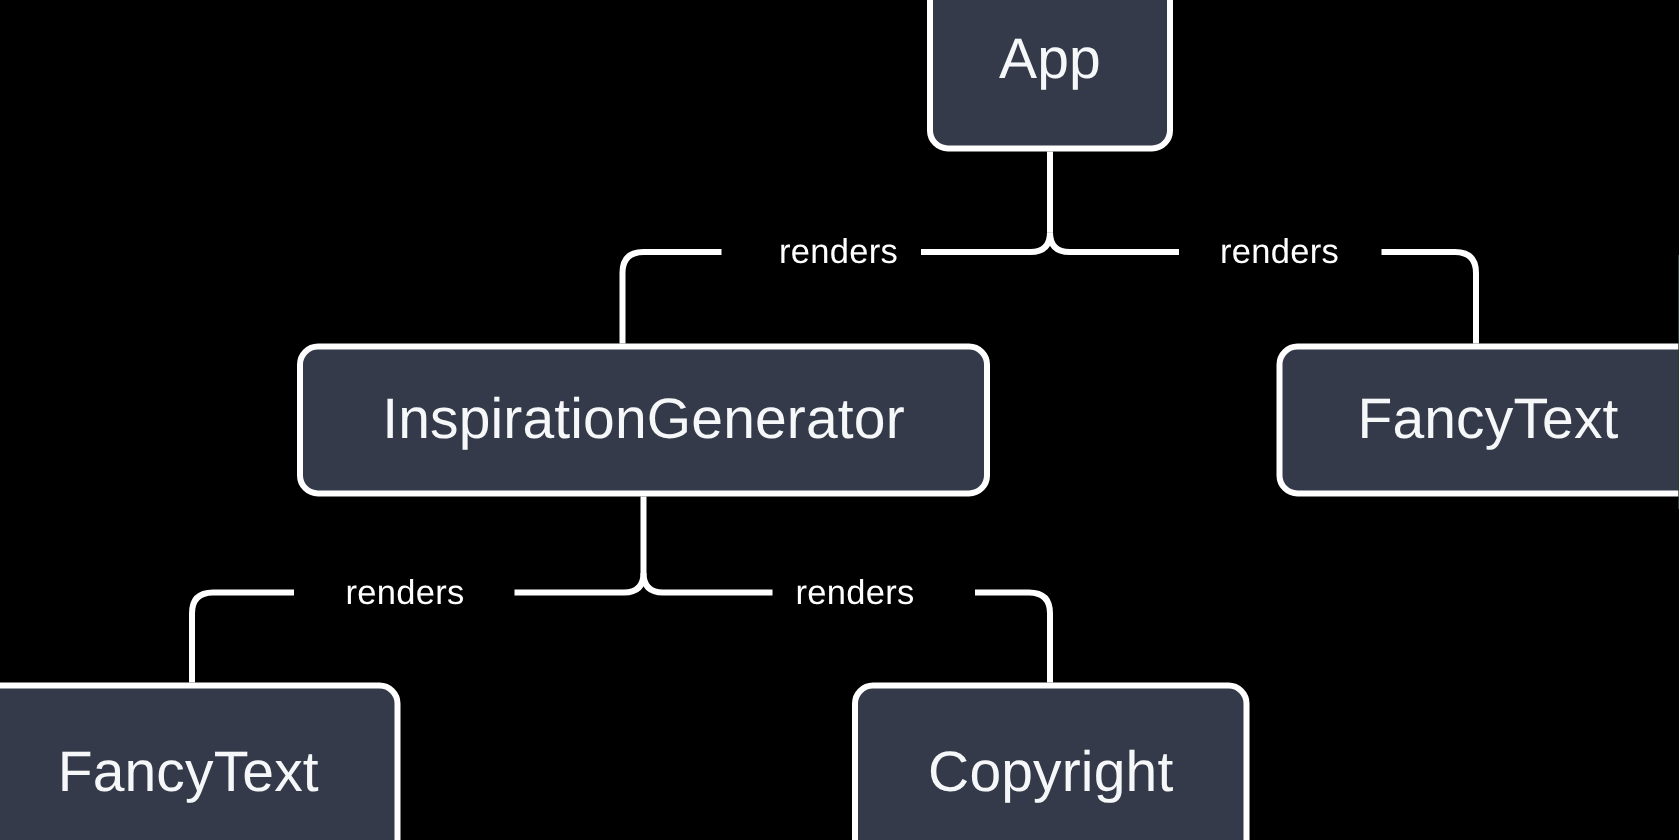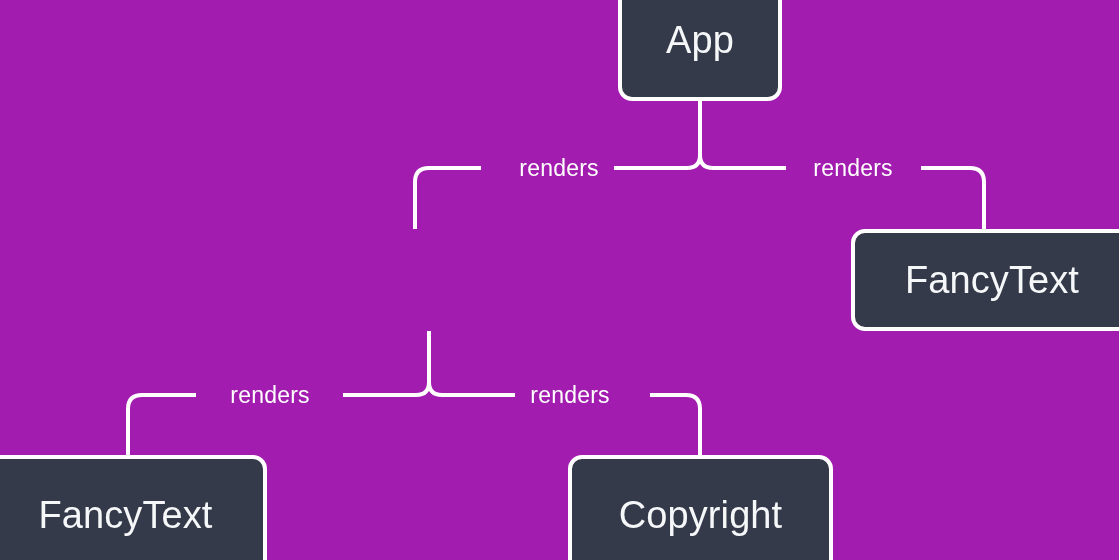--- a/index.html
+++ b/index.html
@@ -6,21 +6,21 @@
   html, body {
     margin: 0;
     padding: 0;
     background: #4d7252;
   }
   #stage {
     position: relative;
     width: 1119px;
     height: 560px;
     overflow: hidden;
-    background: #a21caf;
+    background: #000000;
     font-family: "Liberation Sans", "DejaVu Sans", sans-serif;
   }
   #wires {
     position: absolute;
     left: 0;
     top: 0;
     width: 1119px;
     height: 560px;
     overflow: visible;
   }
@@ -85,20 +85,23 @@
       <path d="M 196 395 L 142 395 Q 128 395 128 409 L 128 455"></path>
 
       <path d="M 650 395 L 686 395 Q 700 395 700 409 L 700 455"></path>
     </g>
   </svg>
 
   <div class="node" id="n-app">
     <span class="node-label">App</span>
   </div>
 
+  <div class="node" id="n-inspgen">
+    <span class="node-label">InspirationGenerator</span>
+  </div>
 
   <div class="node" id="n-fancy-right">
     <span class="node-label">FancyText</span>
   </div>
 
   <div class="node" id="n-fancy-left">
     <span class="node-label">FancyText</span>
   </div>
 
   <div class="node" id="n-copyright">

